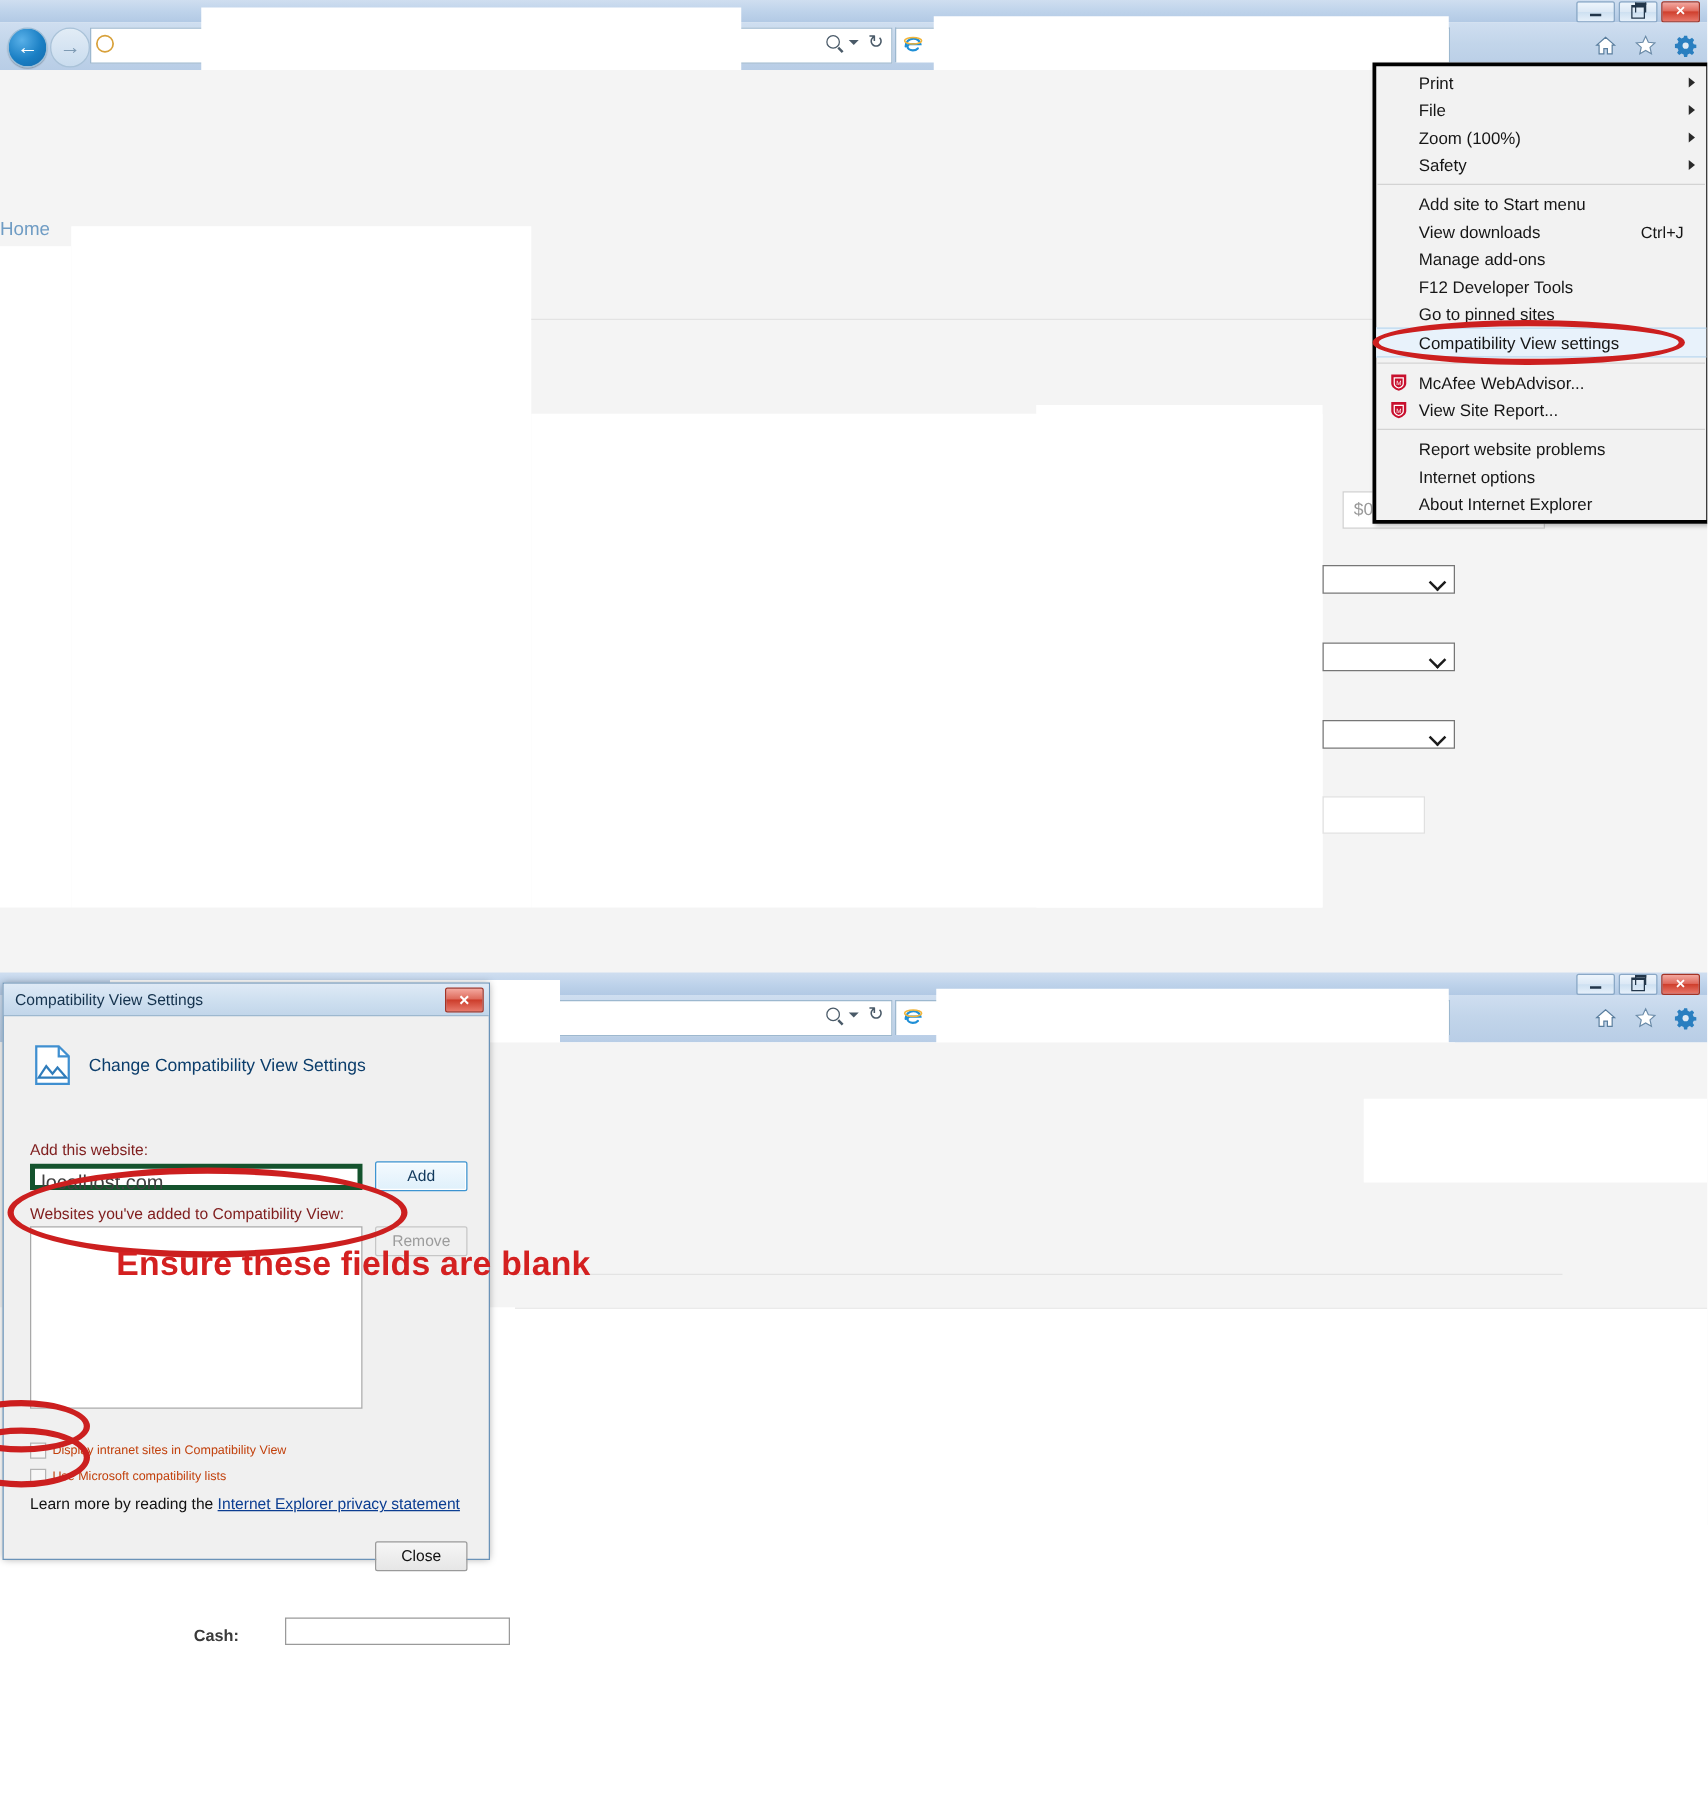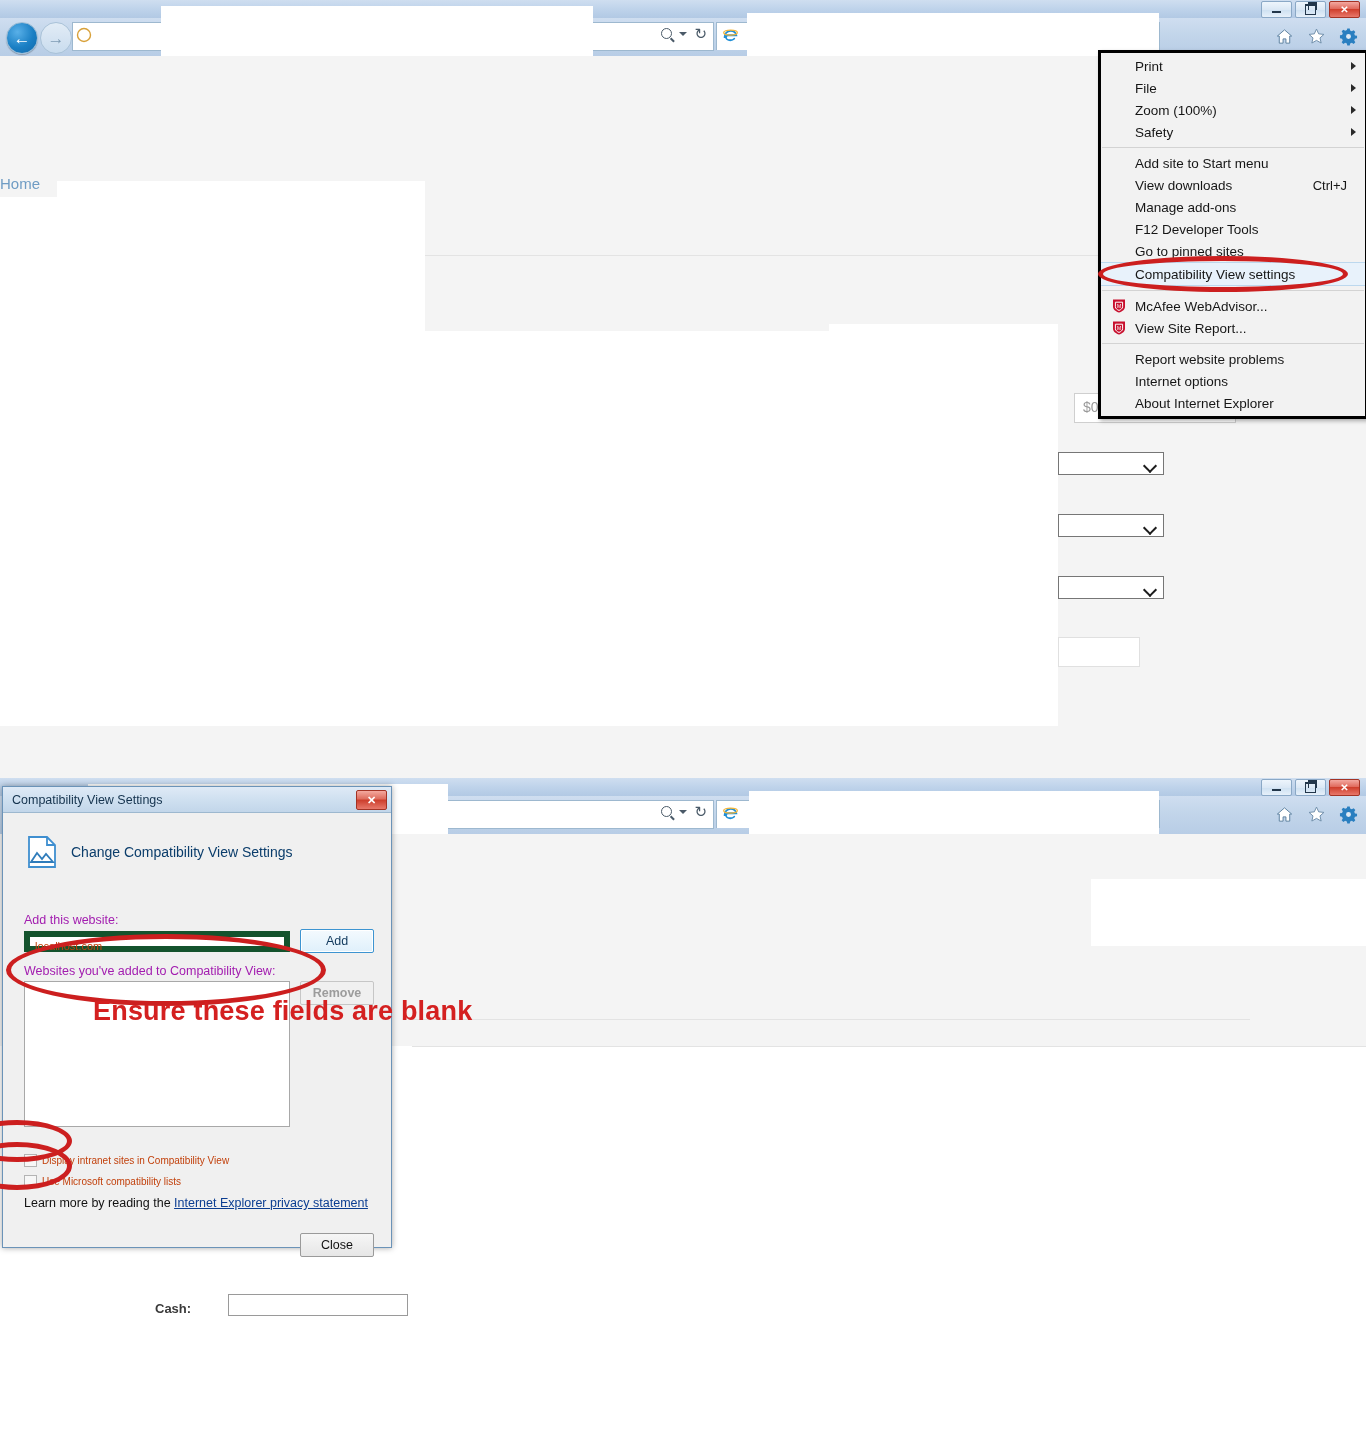--- a/index.html
+++ b/index.html
@@ -262,26 +262,26 @@
     color: #fff; font-weight: bold; font-size: 11px;
     display: flex; align-items: center; justify-content: center;
   }
   .cv-body { position: relative; padding: 0; }
   .cv-header-row {
     position: absolute; left: 24px; top: 22px;
     display: flex; align-items: center; gap: 14px;
   }
   .cv-hdr-text { font-size: 14px; color: #0b3d6b; }
   .cv-lbl {
-    position: absolute; font-size: 12.5px; color: #a21caf;
+    position: absolute; font-size: 12.5px; color: #7f1d1d;
   }
   .cv-input {
     position: absolute;
-    border: 6px solid #14532d; background: #ffffff;
-    font-size: 11px; color: #c2410c;
+    border: 4px solid #14532d; background: #ffffff;
+    font-size: 16px; color: #404040;
     padding: 3px 5px; box-sizing: border-box;
   }
   .cv-btn {
     position: absolute;
     border: 1px solid #9a9a9a; border-radius: 2px;
     background: linear-gradient(to bottom, #f6f6f6, #e6e6e6);
     font-size: 12.5px; color: #111;
     display: flex; align-items: center; justify-content: center;
     box-sizing: border-box;
   }
@@ -568,21 +568,21 @@
         </svg>
         <span class="cv-hdr-text">Change Compatibility View Settings</span>
       </div>
 
       <span class="cv-lbl" style="left:21px;top:100px;">Add this website:</span>
       <div class="cv-input" style="left:21px;top:118px;width:266px;height:21px;">localhost.com</div>
       <div class="cv-btn focusbtn" style="left:297px;top:116px;width:74px;height:24px;">Add</div>
 
       <span class="cv-lbl" style="left:21px;top:151px;">Websites you've added to Compatibility View:</span>
       <div class="cv-listbox" style="left:21px;top:168px;width:266px;height:146px;"></div>
-      <div class="cv-btn disabled" style="left:297px;top:168px;width:74px;height:24px;font-weight:bold;">Remove</div>
+      <div class="cv-btn disabled" style="left:297px;top:168px;width:74px;height:24px;">Remove</div>
 
       <div class="cv-check" style="left:21px;top:341px;">
         <span class="cbx"></span>
         <span>Display intranet sites in Compatibility View</span>
       </div>
       <div class="cv-check" style="left:21px;top:362px;">
         <span class="cbx"></span>
         <span>Use Microsoft compatibility lists</span>
       </div>
 

